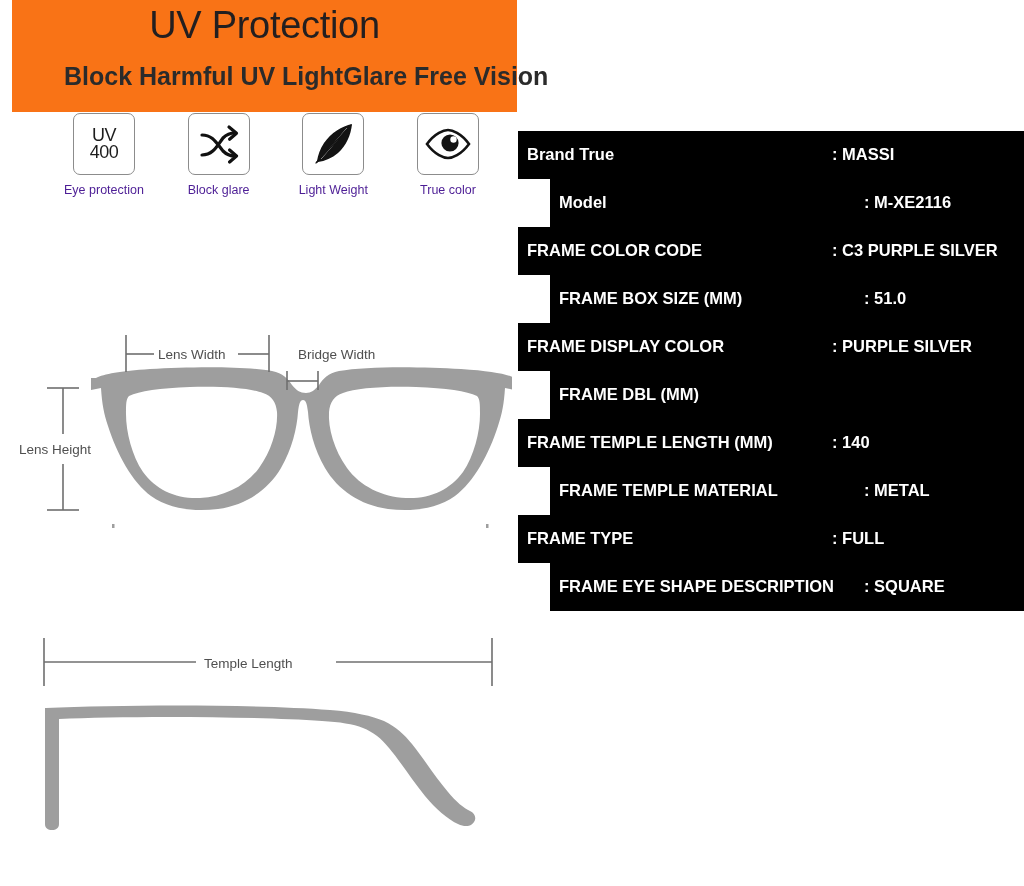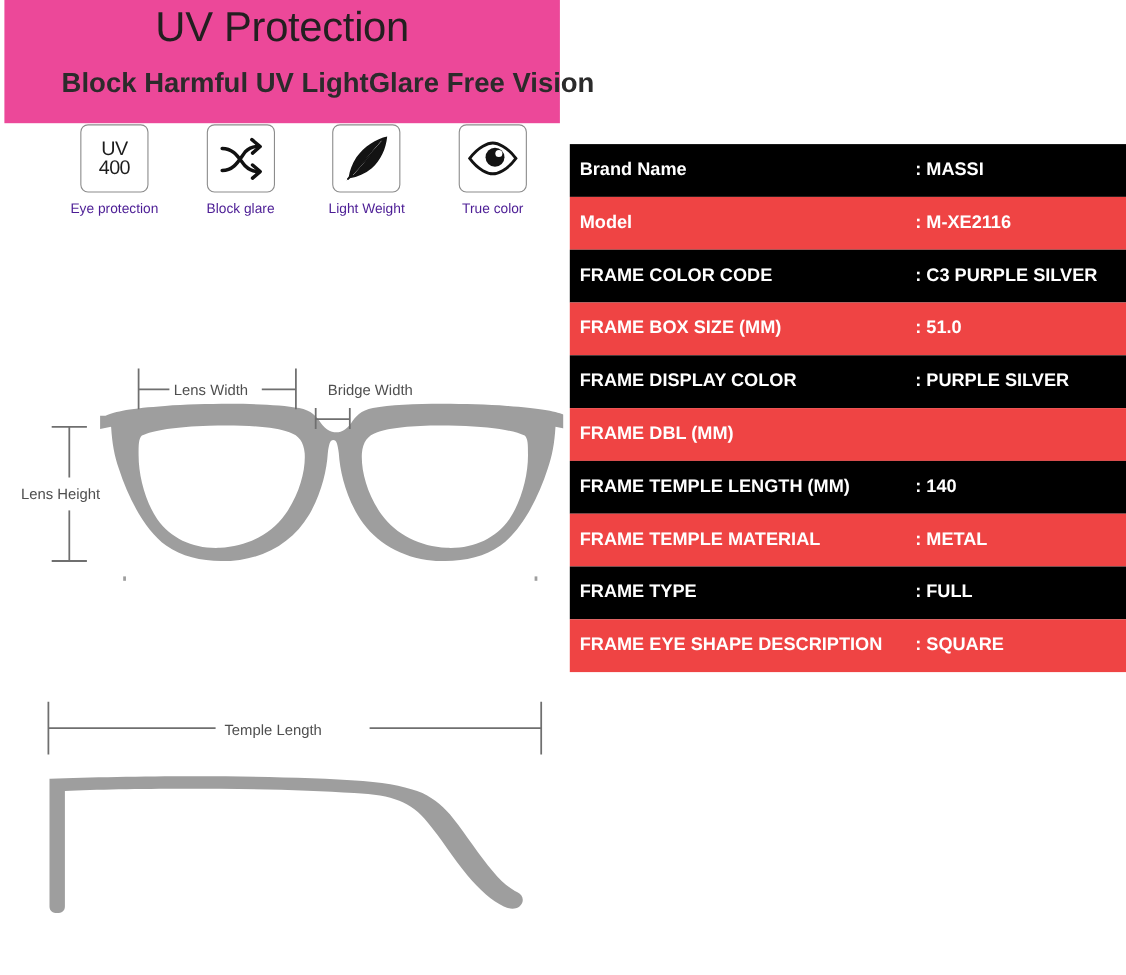--- a/index.html
+++ b/index.html
@@ -22,23 +22,23 @@
   
   #left-col {
     position: absolute;
     left: 0; top: 0;
     width: 512px; height: 886px;
   }
 
   
   #uv-banner {
     position: absolute;
-    left: 4px; top: 0;
+    left: 12px; top: 0;
     width: 505px; height: 112px;
-    background: #ec4899;
+    background: #f97316;
   }
   #uv-title {
     position: absolute;
     left: 0; top: 4px;
     width: 505px;
     text-align: center;
     font-size: 38px;
     font-weight: 400;
     color: #231f20;
     letter-spacing: -0.3px;
@@ -123,21 +123,21 @@
     left: 518px; top: 131px;
     width: 506px;
   }
   .spec-row {
     display: flex;
     align-items: center;
     min-height: 48px;
     padding: 6px 0;
   }
   .spec-row.dark  { background: #000000; }
-  .spec-row.light { background: #ef4444; }
+  .spec-row.light { background: #000000; margin-left: 32px; }
 
   .spec-label {
     width: 314px;
     padding-left: 9px;
     padding-right: 6px;
     font-size: 16.5px;
     font-weight: bold;
     color: #ffffff;
     line-height: 1.18;
   }
@@ -324,21 +324,21 @@
                  C59 208, 56 210, 52 210
                  C48 210, 45 208, 45 204
                  L45 88 Z" fill="#9e9e9e"></path>
       </svg>
     </div>
   </div>
 
   <div id="spec-table">
 
     <div class="spec-row dark">
-      <div class="spec-label">Brand Name</div>
+      <div class="spec-label">Brand True</div>
       <div class="spec-value">: MASSI</div>
     </div>
 
     <div class="spec-row light">
       <div class="spec-label">Model</div>
       <div class="spec-value">: M-XE2116</div>
     </div>
 
     <div class="spec-row dark">
       <div class="spec-label">FRAME COLOR CODE</div>

